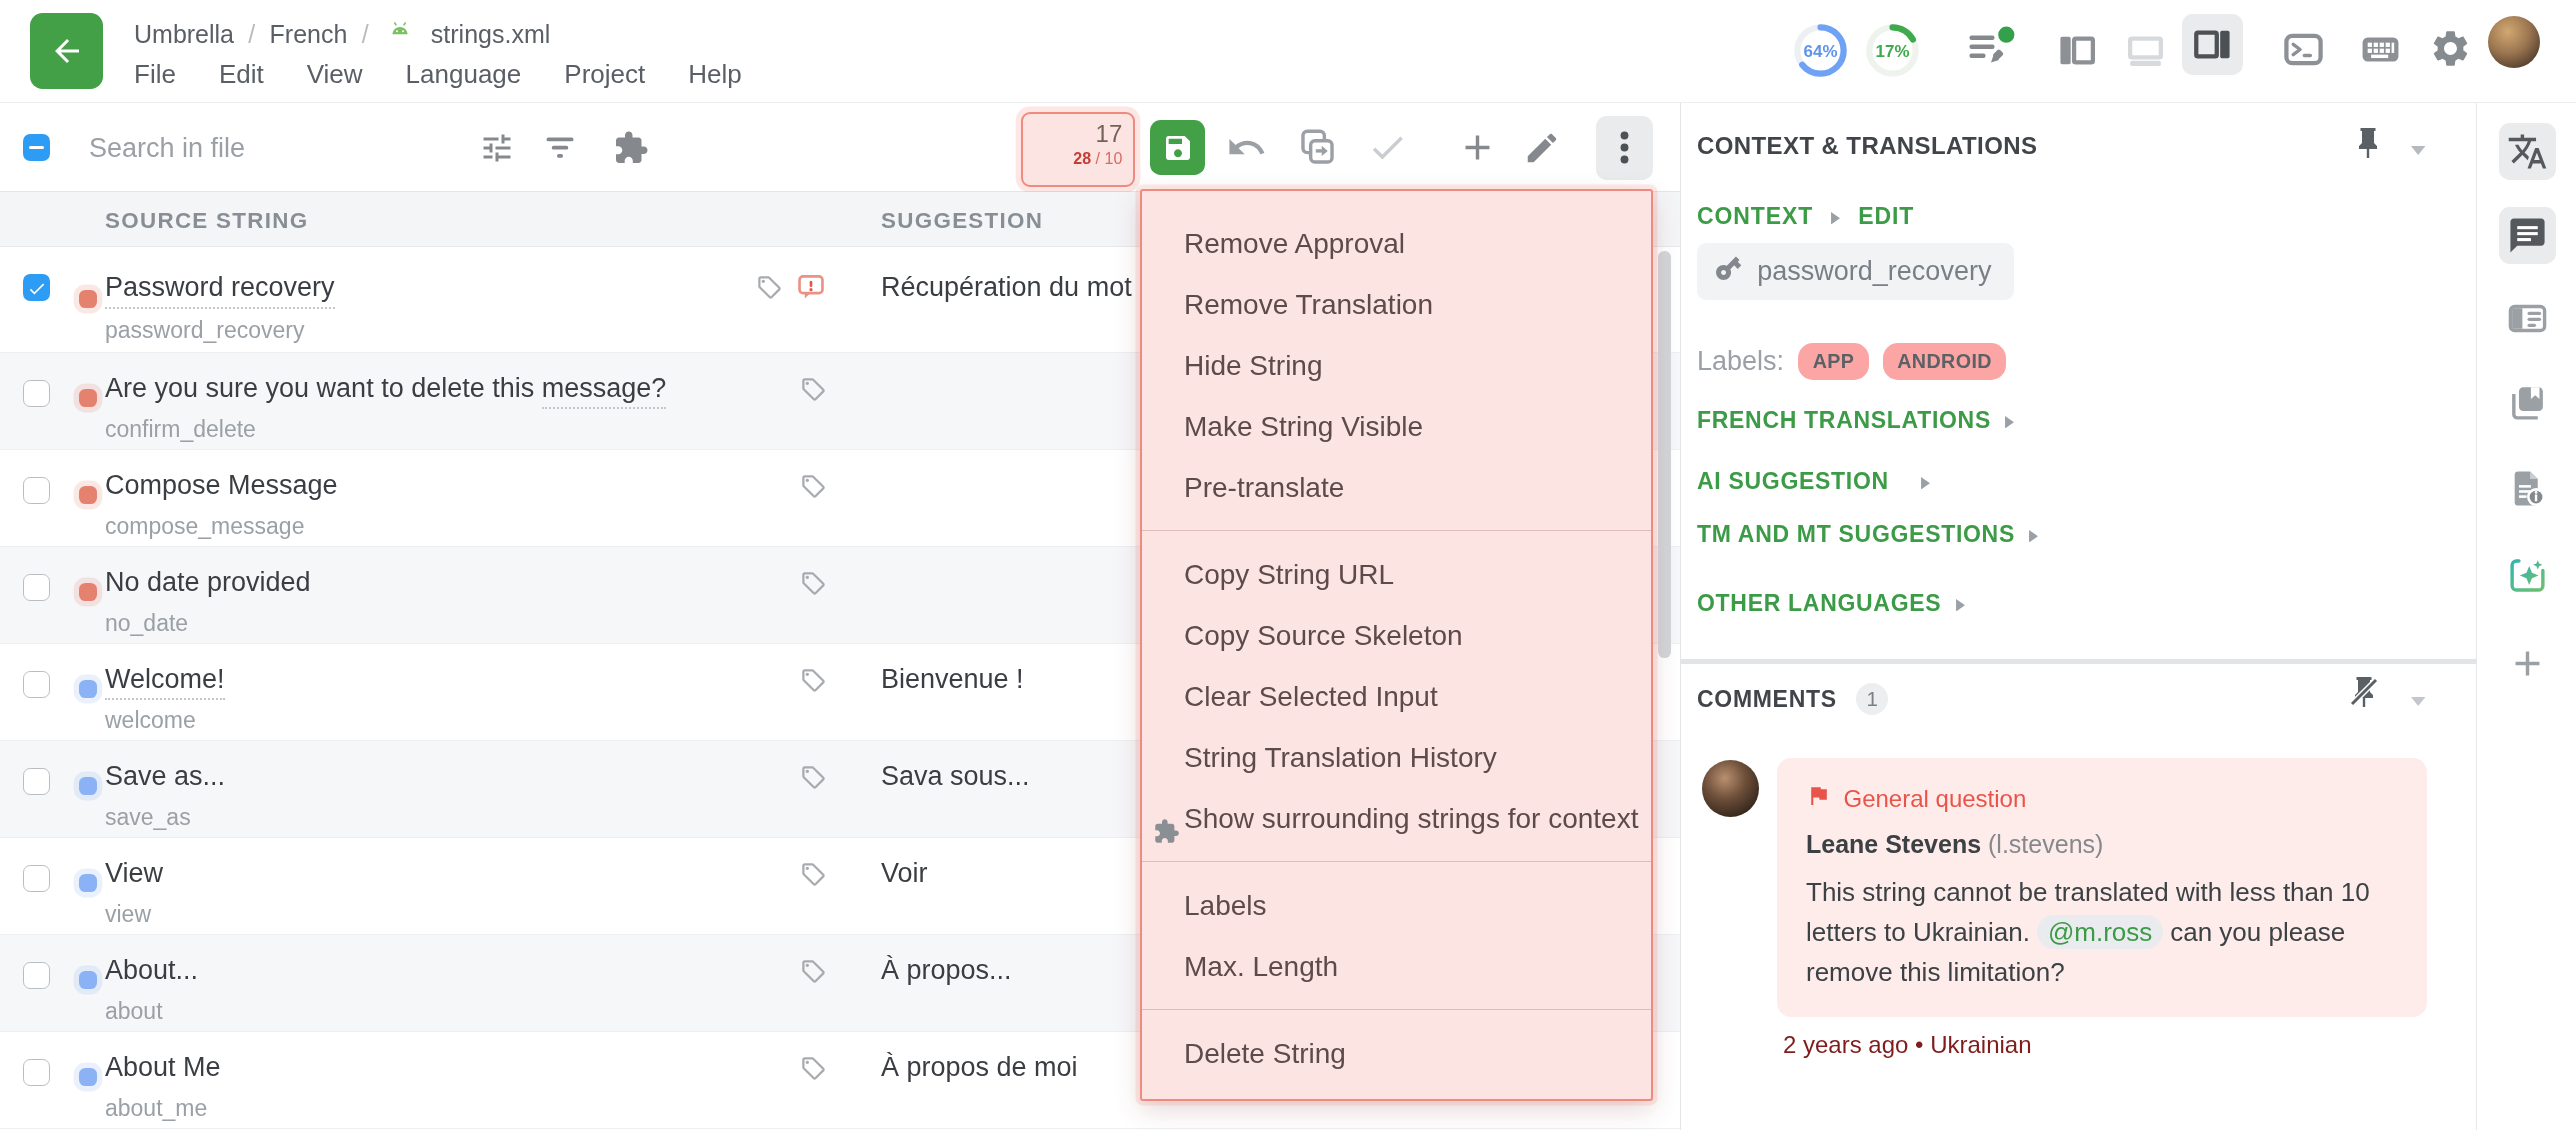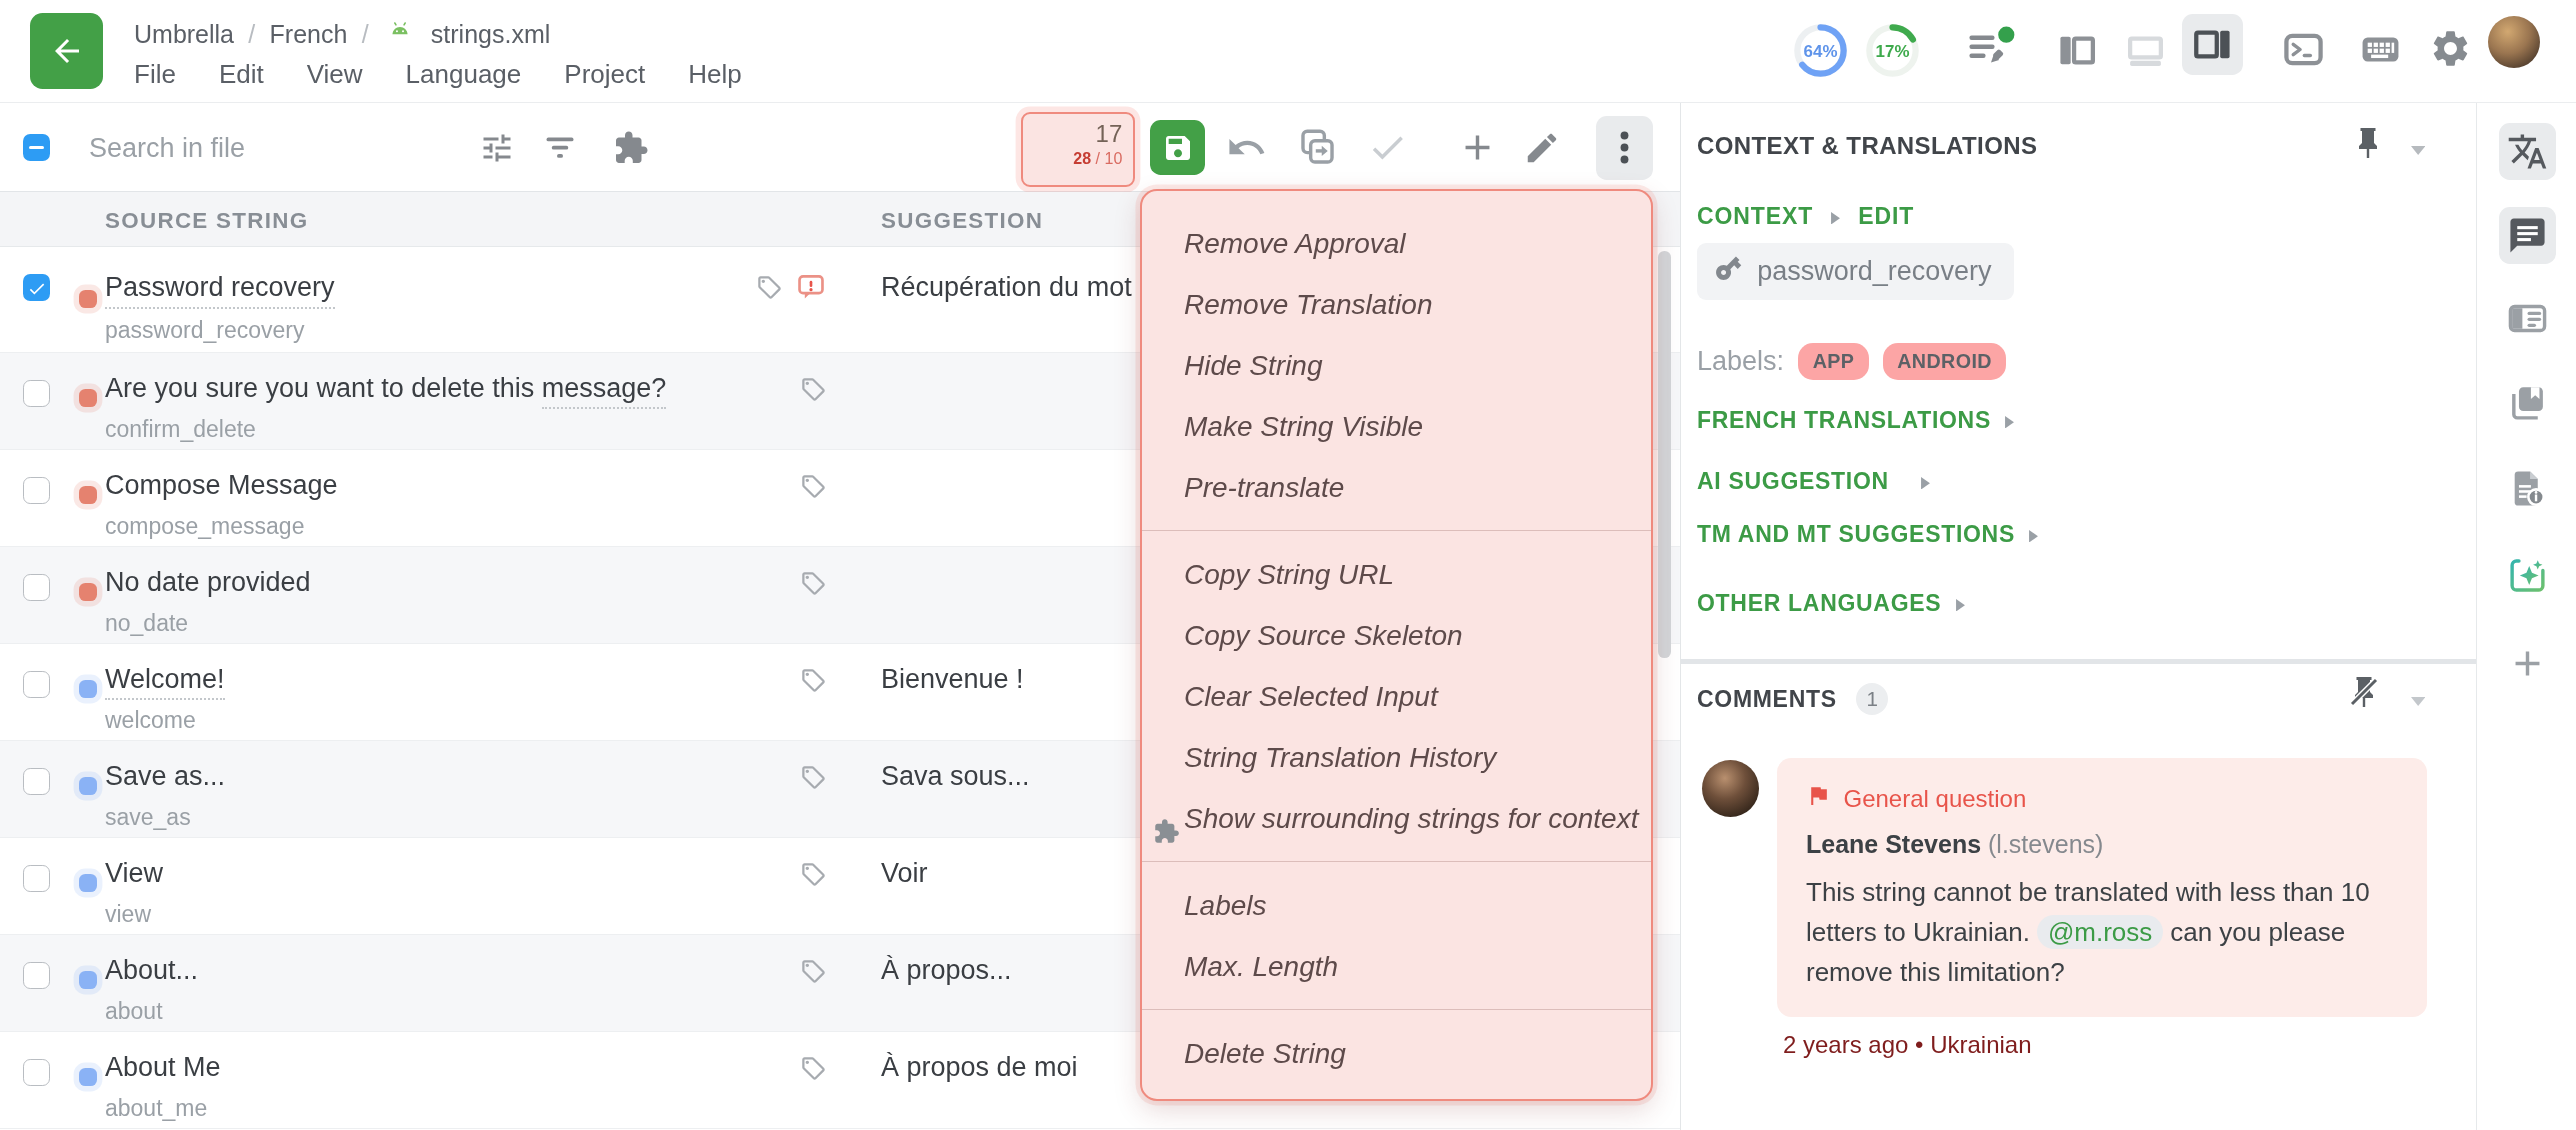--- a/index.html
+++ b/index.html
@@ -109,21 +109,21 @@
   .c-meta { position:absolute; left:102px; top:928px; font-size:24px; color:#7f1d1d; }
 
   
   .rail { position:absolute; left:2476px; top:103px; width:100px; height:1028px; background:#fff; border-left:0.9px solid #e6e9eb; }
   .rail-btn { position:absolute; left:21.5px; width:57px; height:57px; border-radius:10.7px; cursor:pointer; }
   .rail-btn.active { background:#e9ebed; }
   .rail-btn svg { position:absolute; left:8px; top:8px; }
   .rb0{top:19.7px;} .rb1{top:104px;} .rb2{top:187px;} .rb3{top:271px;} .rb4{top:357px;} .rb5{top:444px;} .rb6{top:532px;}
 
   
-  .menu { position:absolute; left:1140px; top:189px; width:513px; height:912px; background:#fbe4e2; border:2.7px solid #ef8a7e; border-radius:17px; box-shadow:0 9px 27px rgba(120,40,40,.18), 0 0 0 4.5px rgba(244,143,134,.18); z-index:50; padding-top:9px;font-style:italic; }
+  .menu { position:absolute; left:1140px; top:189px; width:513px; height:912px; background:#fbe4e2; border:2.7px solid #ef8a7e; border-radius:3px; box-shadow:0 9px 27px rgba(120,40,40,.18), 0 0 0 4.5px rgba(244,143,134,.18); z-index:50; padding-top:9px; }
   .mgroup { padding:12.5px 0; }
   .msep { height:0; border-top:1.8px solid #dcbdba; }
   .mitem { position:relative; height:61px; line-height:61px; padding-left:42px; font-size:28px; color:#5d4a4a; white-space:nowrap; cursor:pointer; }
   .mitem .mi-ico { position:absolute; left:10.7px; top:17px; }
 </style>
 </head>
 <body>
 
 <div class="app">
 

